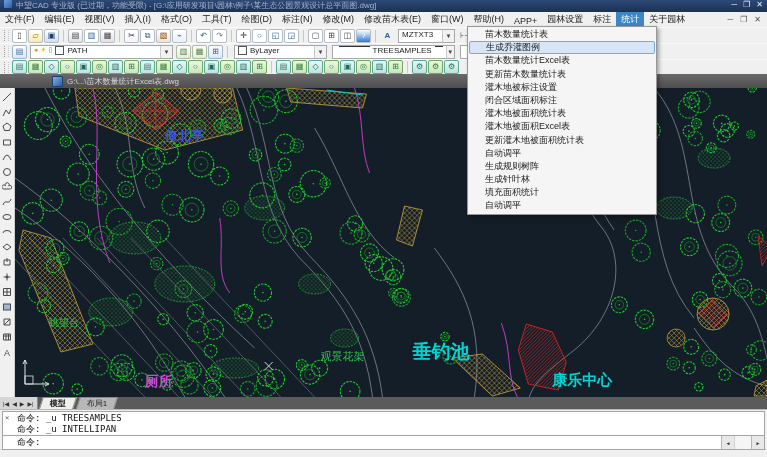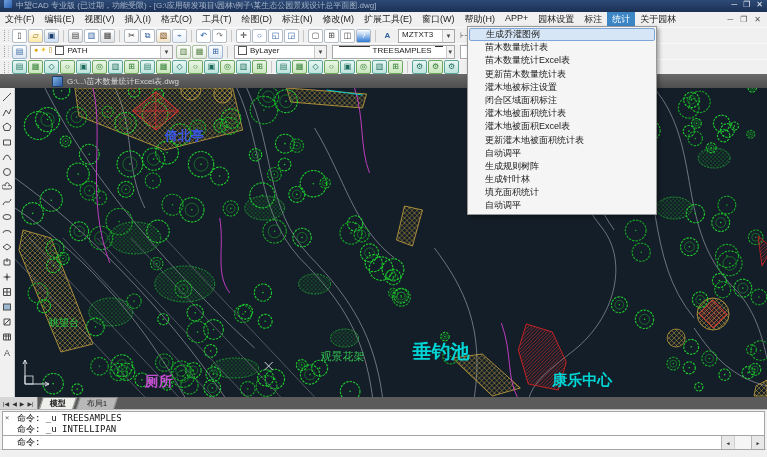--- a/index.html
+++ b/index.html
@@ -66,31 +66,31 @@
   <span class="appicon"></span>
   <span class="t-title">中望CAD 专业版 (已过期，功能受限) - [G:\应用研发项目\园林\例子\某生态公园景观设计总平面图.dwg]</span>
   <span class="winctl">
     <span>─</span>
     <span>❐</span>
     <span>✕</span>
   </span>
 </div>
 
 <div class="menubar">
-  <div id="menubar-items" style="display:flex;align-items:flex-start;">
+  <div id="menubar-items" style="display:flex;align-items:flex-end;">
       <span class="menu-item">文件(F)</span>
       <span class="menu-item">编辑(E)</span>
       <span class="menu-item">视图(V)</span>
       <span class="menu-item">插入(I)</span>
       <span class="menu-item">格式(O)</span>
       <span class="menu-item">工具(T)</span>
       <span class="menu-item">绘图(D)</span>
       <span class="menu-item">标注(N)</span>
       <span class="menu-item">修改(M)</span>
-      <span class="menu-item">扩展工具(E)</span>
+      <span class="menu-item">修改苗木表(E)</span>
       <span class="menu-item">窗口(W)</span>
       <span class="menu-item">帮助(H)</span>
       <span class="menu-item">APP+</span>
       <span class="menu-item">园林设置</span>
       <span class="menu-item">标注</span>
       <span class="menu-item active">统计</span>
       <span class="menu-item">关于园林</span>
     </div>
   <span class="winctl2">
     <span>─</span>
@@ -785,22 +785,22 @@
       <span class="sbtn">◀</span>
       <span class="strack"></span>
       <span class="sbtn">▶</span>
     </div>
   </div>
 </div>
 
 <div class="statusbar"></div>
 
 <div class="dropdown" id="dropdown-menu">
+    <div class="dd-item">苗木数量统计表</div>
     <div class="dd-item hl">生成乔灌图例</div>
-    <div class="dd-item">苗木数量统计表</div>
     <div class="dd-item">苗木数量统计Excel表</div>
     <div class="dd-item">更新苗木数量统计表</div>
     <div class="dd-item">灌木地被标注设置</div>
     <div class="dd-item">闭合区域面积标注</div>
     <div class="dd-item">灌木地被面积统计表</div>
     <div class="dd-item">灌木地被面积Excel表</div>
     <div class="dd-item">更新灌木地被面积统计表</div>
     <div class="dd-item">自动调平</div>
     <div class="dd-item">生成规则树阵</div>
     <div class="dd-item">生成针叶林</div>

